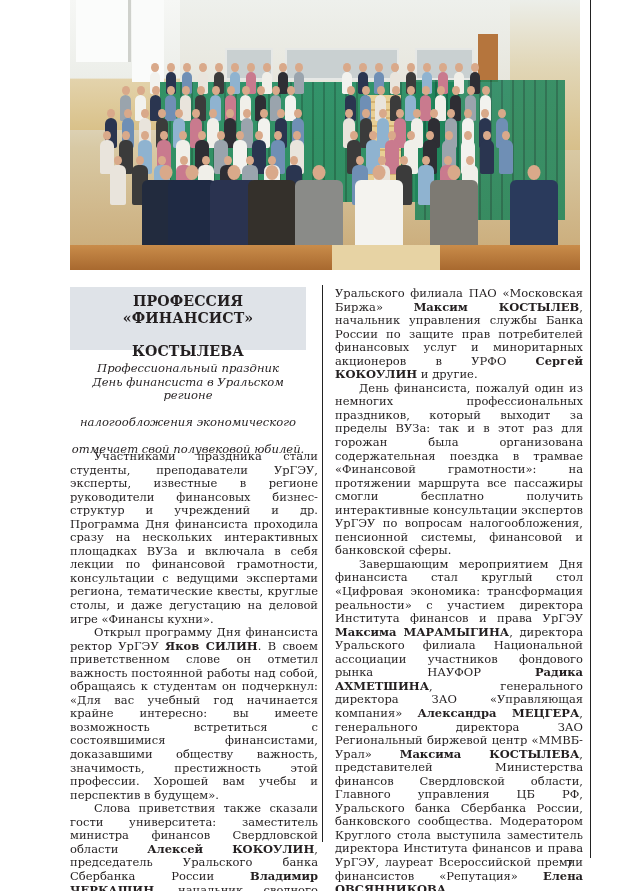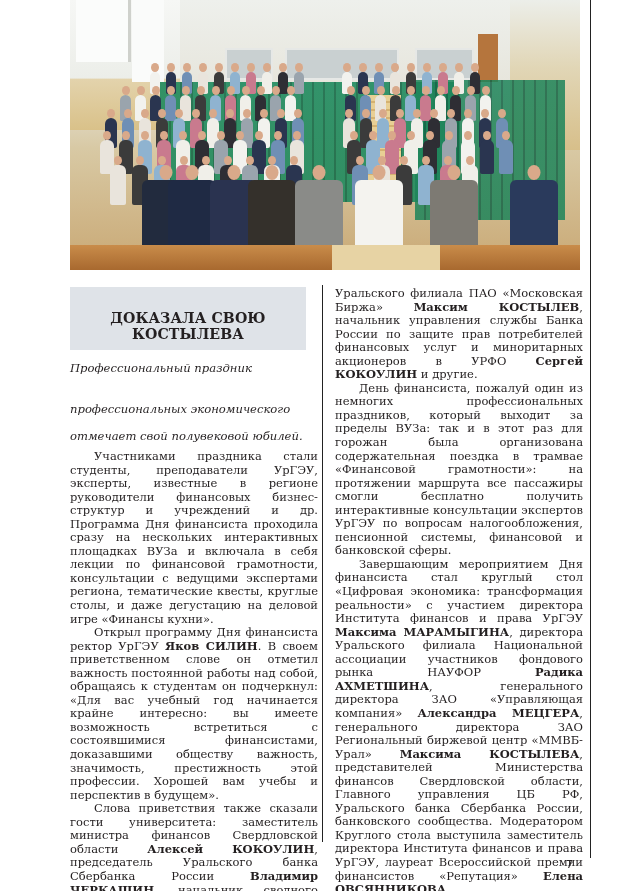--- a/index.html
+++ b/index.html
@@ -34,21 +34,21 @@
   .person::before { content: ""; position: absolute; left: 50%; transform: translateX(-50%);
                     top: -9px; width: 8px; height: 9px; border-radius: 50%; background: #d9a98a; }
   .big::before { top: -15px; width: 13px; height: 15px; }
 
   
   .title-box { position: absolute; left: 70px; top: 287px; width: 236px; height: 63px;
                background: #dfe3e8; text-align: center; }
   .title-box h1 { margin: 0; padding-top: 6px; font-size: 14.2px; line-height: 16.5px; font-weight: bold;
                   letter-spacing: 0.1px; color: #231f20; }
 
-  .lead { position: absolute; left: 70px; top: 362px; width: 236px; text-align: left;
+  .lead { position: absolute; left: 70px; top: 362px; width: 236px; text-align: center;
           font-style: italic; font-size: 11.6px; line-height: 13.5px; color: #231f20; }
 
   .col-divider { position: absolute; left: 322px; top: 285px; width: 1px; height: 557px; background: #222; }
 
   .col { position: absolute; width: 248px; font-size: 11.5px; line-height: 13.55px; text-align: justify;
          color: #231f20; }
   .col p { margin: 0; text-indent: 24px; }
   .col p.cont { text-indent: 0; }
   .col b { font-weight: bold; }
   .col-left { left: 70px; top: 450px; }
@@ -181,31 +181,31 @@
       <div class="person big" style="left: 285px; top: 180px; width: 48px; height: 90px; background: rgb(244, 243, 239);"></div>
       <div class="person big" style="left: 360px; top: 180px; width: 48px; height: 90px; background: rgb(125, 122, 115);"></div>
       <div class="person big" style="left: 440px; top: 180px; width: 48px; height: 90px; background: rgb(42, 58, 92);"></div>
     </div>
   <div class="ph-desk"></div>
   <div class="ph-desk-gap"></div>
 </div>
 
 <div class="title-box">
   <h1>
+    <span>ПРОФЕССИЯ «ФИНАНСИСТ»</span><br>
     <br>
-    <span>ДОКАЗАЛА СВОЮ</span><br>
     <span>КОСТЫЛЕВА</span>
   </h1>
 </div>
 
 <div class="lead">
   <span>Профессиональный праздник</span><br>
+  <span>День финансиста в Уральском регионе</span><br>
   <br>
-  <br>
-  <span>профессиональных экономического</span><br>
+  <span>налогообложения экономического</span><br>
   <br>
   <span>отмечает свой полувековой юбилей.</span>
 </div>
 
 <div class="col-divider"></div>
 
 <div class="col col-left" id="col-left">
     <p><span>Участниками праздника стали студенты, преподаватели УрГЭУ, эксперты, известные в регионе руководители финансовых бизнес-структур и учреждений и др. Программа Дня финансиста проходила сразу на нескольких интерактивных площадках ВУЗа и включала в себя лекции по финансовой грамотности, консультации с ведущими экспертами региона, тематические квесты, круглые столы, и даже дегустацию на деловой игре «Финансы кухни».</span></p>
     <p><span>Открыл программу Дня финансиста ректор УрГЭУ </span><b>Яков СИЛИН</b><span>. В своем приветственном слове он отметил важность постоянной работы над собой, обращаясь к студентам он подчеркнул: «Для вас учебный год начинается крайне интересно: вы имеете возможность встретиться с состоявшимися финансистами, доказавшими обществу важность, значимость, престижность этой профессии. Хорошей вам учебы и перспектив в будущем».</span></p>
     <p><span>Слова приветствия также сказали гости университета: заместитель министра финансов Свердловской области </span><b>Алексей КОКОУЛИН</b><span>, председатель Уральского банка Сбербанка России </span><b>Владимир ЧЕРКАШИН</b><span>, начальник сводного экономического управления </span></p>

